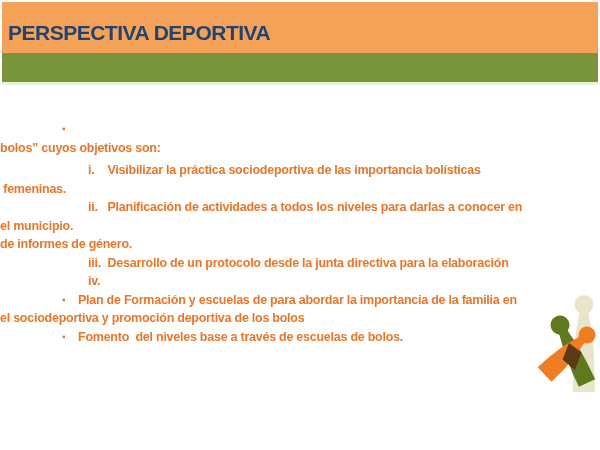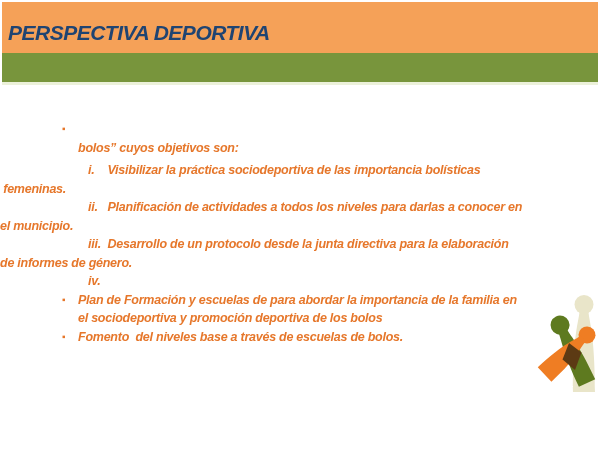--- a/index.html
+++ b/index.html
@@ -1,19 +1,19 @@
 <!DOCTYPE html>
 <html style="--banner: #F5A158; --bar: #78953C; --stripe: #ECF1DA; --title: #1F4472; --body_text: #E6772B; --logo_cream: #E9E5C9; --logo_green: #5E7A1F; --logo_orange: #EF7D23; --logo_brown: #5C3A14;"><head>
 <meta charset="utf-8">
 <style>
   html,body { margin:0; padding:0; }
   body { font-family:"Liberation Sans", sans-serif; }
   .slide {
     position:relative; width:600px; height:392px;
-    background:#ffffff; overflow:hidden;font-style:italic;
+    background:#ffffff; overflow:hidden;
   }
   .banner {
     position:absolute; left:2px; right:2px; top:2px; height:51px;
     background:var(--banner, #F5A158);
   }
   .title {
     position:absolute; left:8px; top:21px;
     font-size:21px; font-weight:bold; letter-spacing:-0.5px;
     color:var(--title, #1F4472); white-space:nowrap;
   }
@@ -26,21 +26,21 @@
     background:var(--stripe, #ECF1DA);
   }
   .content {
     position:absolute; left:0; top:120px; right:0;
     color:var(--body_text, #E6772B);
     font-size:12.5px; font-weight:bold; letter-spacing:-0.25px;
   }
   .row { height:18.5px; line-height:18.5px; display:flex; white-space:pre; }
   .row.bullet.first { padding-left:62px; }
   .row.bullet.first .marker { width:16px; font-size:10px; }
-  .row.bullet.cont  { padding-left:78px; }
+  .row.bullet.cont  { }
   .row.roman.first  { padding-left:88px; }
   .row.roman.first .marker { width:19.5px; }
   .row.roman.cont   { }
   .row.group-start  { margin-top:4px; }
   .marker { flex:0 0 auto; }
   .logo {
     position:absolute; right:0; bottom:0; width:75px; height:110px;
   }
 </style>
 </head>
@@ -52,22 +52,22 @@
   <div class="greenbar"></div>
   <div class="palestripe"></div>
 
   <div class="content">
       <div class="row bullet first"><span class="marker">▪</span></div>
       <div class="row bullet cont"><span>bolos” cuyos objetivos son:</span></div>
       <div class="row roman first group-start"><span class="marker">i.</span><span>Visibilizar la práctica sociodeportiva de las importancia bolísticas</span></div>
       <div class="row roman cont"><span> femeninas.</span></div>
       <div class="row roman first"><span class="marker">ii.</span><span>Planificación de actividades a todos los niveles para darlas a conocer en</span></div>
       <div class="row roman cont"><span>el municipio.</span></div>
+      <div class="row roman cont"><span>de informes de género.</span></div>
       <div class="row roman first"><span class="marker">iii.</span><span>Desarrollo de un protocolo desde la junta directiva para la elaboración</span></div>
-      <div class="row roman cont"><span>de informes de género.</span></div>
       <div class="row roman first"><span class="marker">iv.</span></div>
       <div class="row bullet first"><span class="marker">▪</span><span>Plan de Formación y escuelas de para abordar la importancia de la familia en</span></div>
       <div class="row bullet cont"><span>el sociodeportiva y promoción deportiva de los bolos</span></div>
       <div class="row bullet first"><span class="marker">▪</span><span>Fomento  del niveles base a través de escuelas de bolos.</span></div>
     </div>
 
   <svg class="logo" viewBox="0 0 75 110" xmlns="http://www.w3.org/2000/svg" aria-hidden="true">
 
     <g transform="translate(59,22.5)">
       <circle cx="0" cy="0" r="9.5" class="pin-cream" fill="#E9E5C9"></circle>

